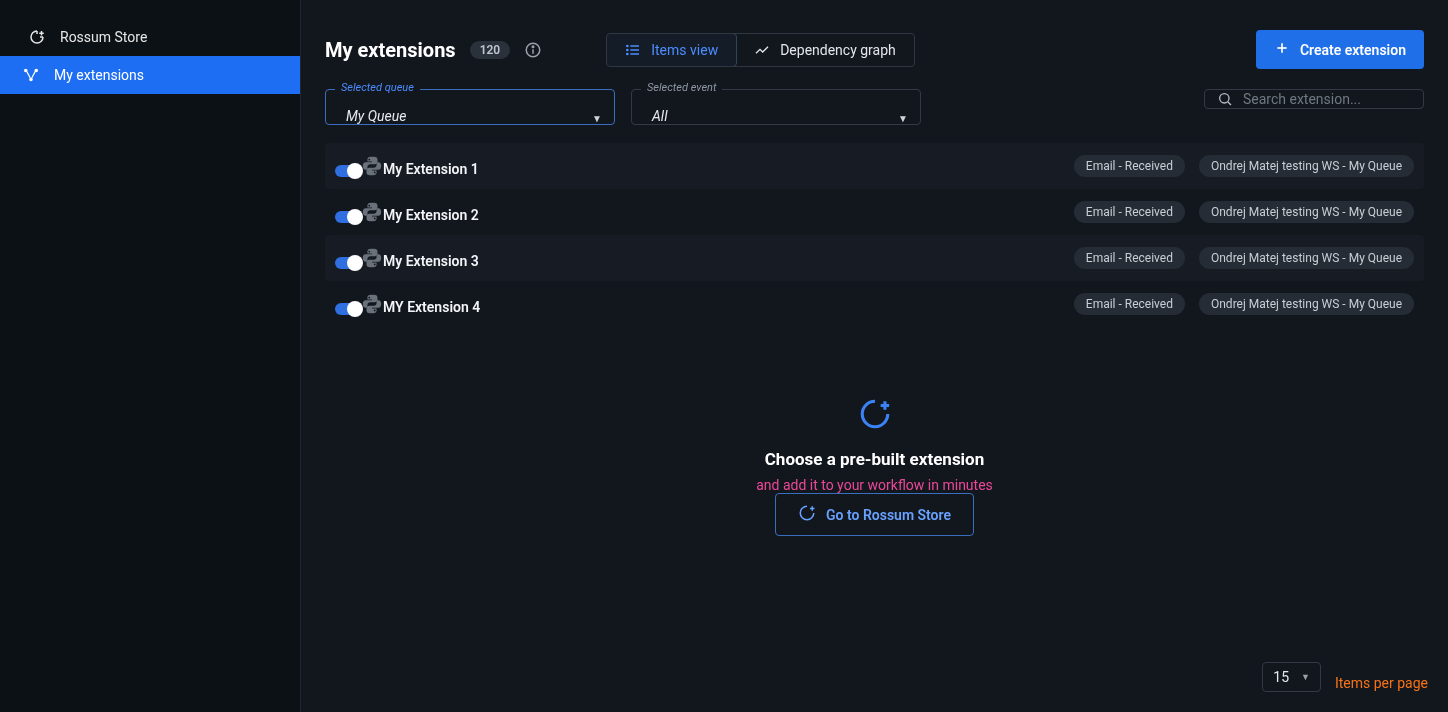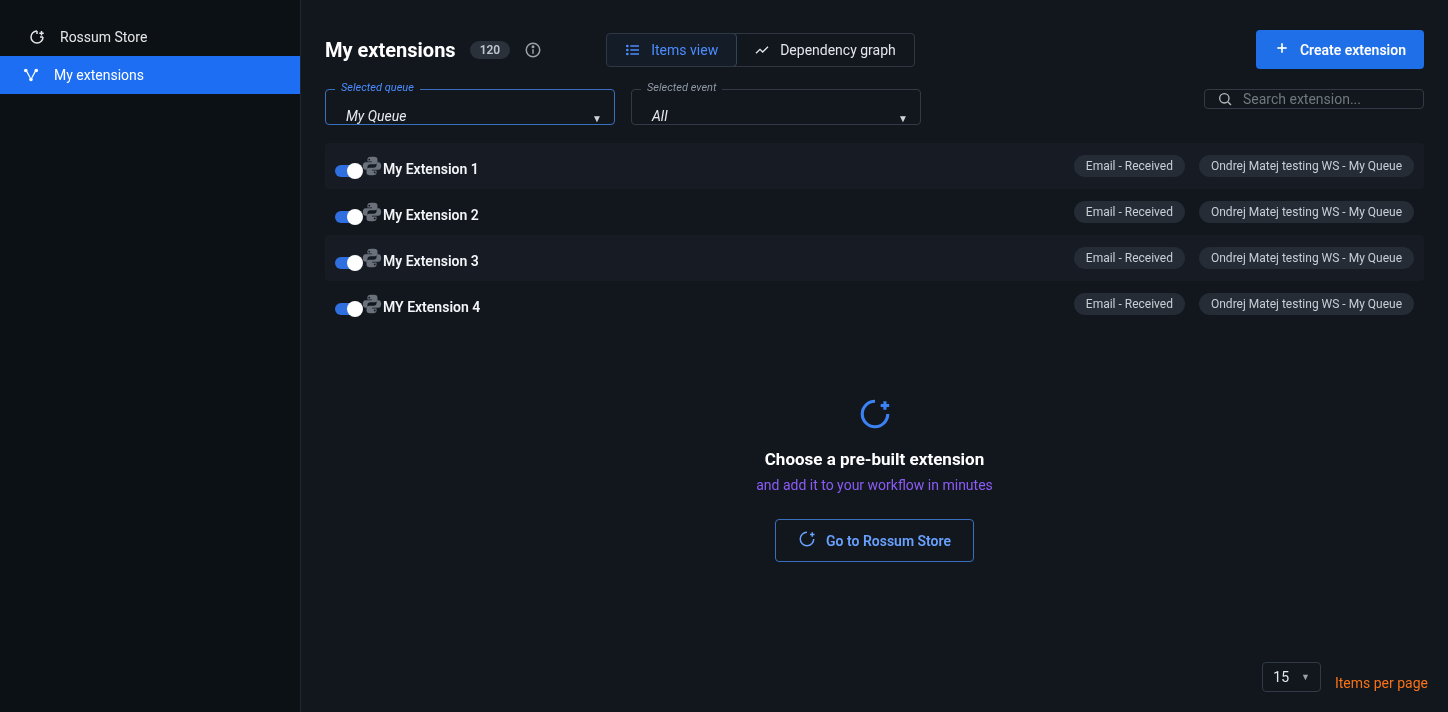--- a/index.html
+++ b/index.html
@@ -44,21 +44,21 @@
   .toggle { width: 26px; height: 12px; background: #2f6fe0; border-radius: 8px; position: relative; cursor:pointer; }
   .toggle::after { content: ""; position: absolute; right: -2px; top: -2px; width: 16px; height: 16px; background: #fff; border-radius: 50%; }
   .lang-icon { color: #6a717a; display:flex;}
   .ext-name { font-size: 14px; font-weight: 600; color: #f3f5f8; }
   .ext-tags { margin-left: auto; display: flex; gap: 14px; }
   .tag { background: #252c35; color: #c9ced5; font-size: 12px; padding: 4px 12px; border-radius: 12px; white-space: nowrap; }
   
   .empty-block { text-align: center; margin-top: 70px; }
   .empty-icon { color: #3b82f6; display:inline-flex; margin-bottom: 18px; }
   .empty-title { font-size: 17px; font-weight: 700; color: #fff; margin-bottom: 8px; }
-  .empty-sub { font-size: 14px; color: #8b5cf6; margin-bottom: 26px; }
+  .empty-sub { font-size: 14px; color: #ec4899; }
   .outline-btn { display: inline-flex; align-items: center; gap: 10px; border: 1px solid #3a6fbf; color: #69a1ff; background: transparent; padding: 10px 22px; border-radius: 4px; font-size: 14px; font-weight: 600; cursor: pointer; }
   
   .footer { position: absolute; right: 20px; bottom: 20px; display: flex; align-items: center; gap: 14px; }
   .page-select { border: 1px solid #323a45; border-radius: 4px; padding: 6px 10px; display: flex; align-items: center; gap: 12px; color: #e6e9ee; font-size: 14px; cursor:pointer;}
   .page-select .chev { font-size: 9px; color: #9aa0a8;}
   .footer-label { color: #f97316; font-size: 14px; margin-top: 12px;}
 </style>
 </head>
 <body>
 

